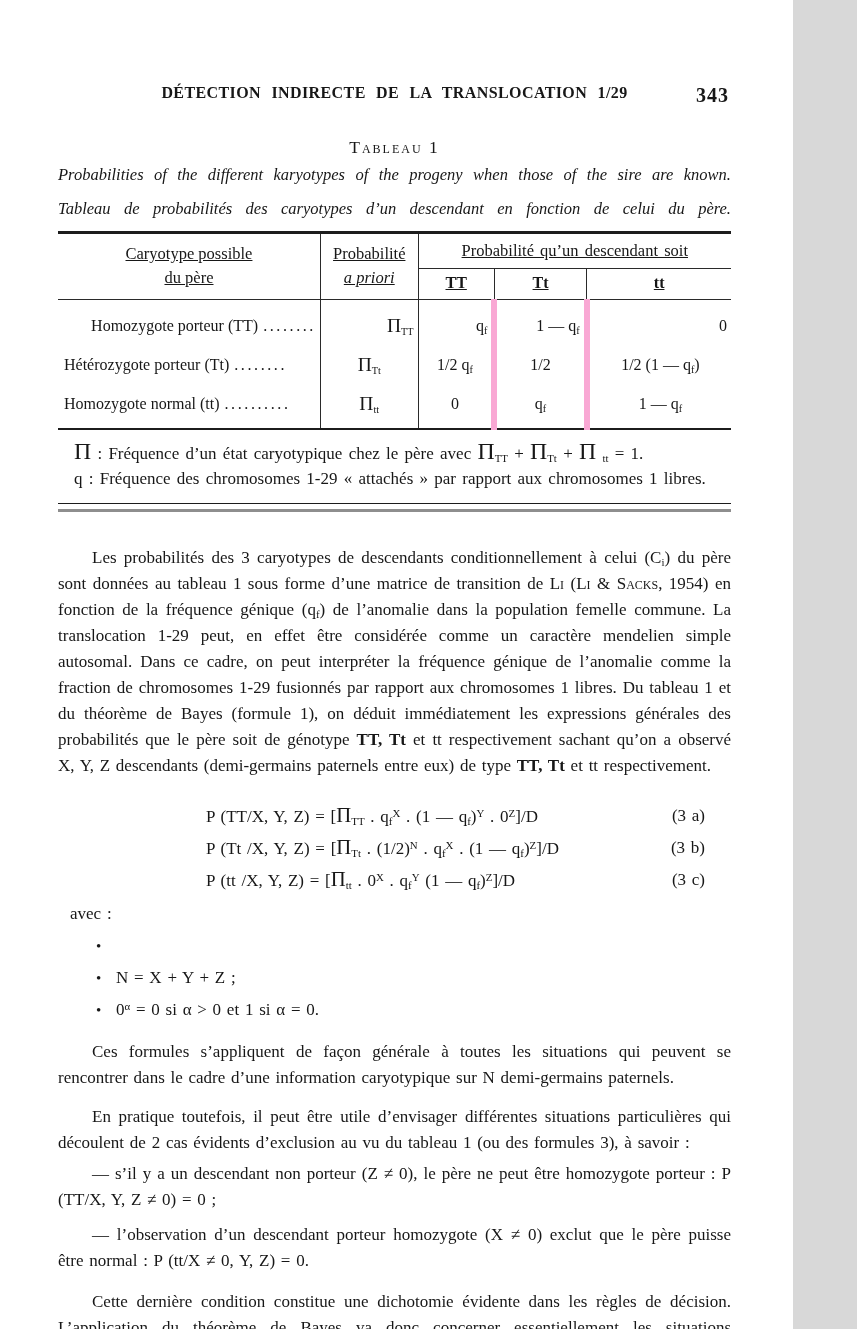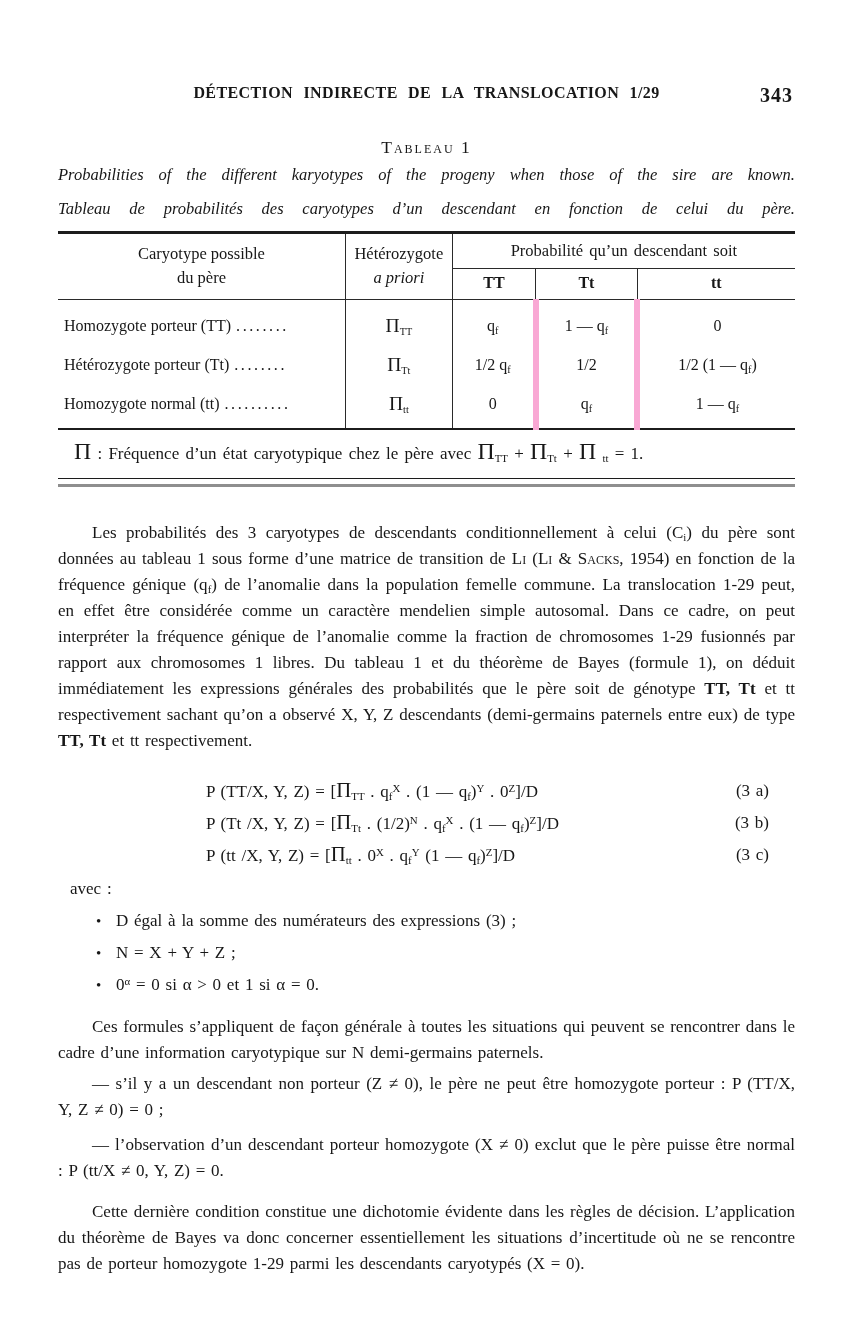--- a/index.html
+++ b/index.html
@@ -1,46 +1,46 @@
 <!DOCTYPE html>
 <html lang="fr"><head>
 <meta charset="utf-8">
 <style>
   html,body{margin:0;padding:0;background:#d8d8d8;}
   .page{
-    width:857px;height:1329px;background:#ffffff;position:relative;
+    width:793px;height:1329px;background:#ffffff;position:relative;
     box-sizing:border-box;padding:84px 62px 0 58px;
     font-family:"Liberation Serif","DejaVu Serif",serif;
     color:#171717;overflow:hidden;
   }
   
   .running-head{position:relative;text-align:center;height:22px;}
   .rh-title{font-weight:700;font-size:16px;letter-spacing:.4px;word-spacing:6px;}
   .rh-page{position:absolute;right:2px;top:0;font-weight:700;font-size:20px;letter-spacing:1px;}
   
   .table-label{text-align:center;margin-top:31px;font-variant:small-caps;font-size:17.5px;letter-spacing:2px;}
   .caption{font-style:italic;font-size:16.5px;line-height:27px;word-spacing:4px;
            text-align:center;text-align-last:justify;margin-top:3px;}
   .caption-fr{margin-top:7px;}
   
   .ktable-wrap{margin-top:9px;border-top:3px solid #1c1c1c;}
   table.ktable{width:100%;border-collapse:collapse;font-size:16px;border-bottom:2.5px solid #1c1c1c;}
-  .ktable th{font-weight:400;}
+  .ktable th{font-weight:400;text-decoration:underline;}
   .ktable .h-c1{width:39%;border-right:1px solid #2a2a2a;border-bottom:1px solid #2a2a2a;
                 text-align:center;line-height:24px;padding:8px 4px 9px 4px;font-size:16.5px;}
   .ktable .h-c2{width:14.5%;border-right:1px solid #2a2a2a;border-bottom:1px solid #2a2a2a;
                 text-align:center;line-height:24px;padding:8px 2px 9px 2px;font-size:16.5px;}
   .ktable .h-group{border-bottom:1px solid #2a2a2a;text-align:center;padding:7px 2px 6px 2px;font-size:16.5px;word-spacing:2px;}
   .ktable .sh{border-bottom:1px solid #2a2a2a;text-align:center;padding:5px 2px 7px 2px;font-weight:700;font-size:16px;}
   .ktable .sh1,.ktable .sh2{border-right:1px solid #2a2a2a;}
   .ktable td{padding:9px 4px 8px 4px;text-align:center;vertical-align:middle;}
   .ktable td.rowlabel{text-align:left;padding-left:6px;border-right:1px solid #2a2a2a;white-space:nowrap;}
   .ktable td.prior{border-right:1px solid #2a2a2a;}
   .ktable td.v1,.ktable td.v2{border-right:6px solid #f9a8d4;}
-  .ktable tbody tr:first-child td{padding-top:15px;}
+  .ktable tbody tr:first-child td{padding-top:15px;text-align:right;}
   .ktable tbody tr:last-child td{padding-bottom:13px;}
   .leader{letter-spacing:2.6px;margin-left:5px;}
   .pi{font-size:1.22em;}
   sub{font-size:.64em;vertical-align:-.3em;line-height:0;}
   sup{font-size:.64em;vertical-align:.5em;line-height:0;}
   .footnotes{border-bottom:1.5px solid #1c1c1c;padding:9px 4px 12px 16px;font-size:17px;line-height:25px;}
   .fn{word-spacing:2px;}
   .fn .pi{font-size:1.4em;}
   .gray-rule{height:5px;border-bottom:3px solid #8e8e8e;}
   
@@ -78,21 +78,21 @@
 
   <div class="ktable-wrap">
     <table class="ktable">
       <thead>
         <tr>
           <th class="h-c1" rowspan="2">
             <span>Caryotype possible</span><br>
             <span>du père</span>
           </th>
           <th class="h-c2" rowspan="2">
-            <span>Hétérozygote</span><br>
+            <span>Probabilité</span><br>
             <i>a priori</i>
           </th>
           <th class="h-group" colspan="3">Probabilité qu’un descendant soit</th>
         </tr>
         <tr>
           <th class="sh sh1">TT</th>
           <th class="sh sh2">Tt</th>
           <th class="sh sh3">tt</th>
         </tr>
       </thead>
@@ -115,20 +115,21 @@
           <td class="rowlabel"><span>Homozygote normal (tt)</span><span class="leader">..........</span></td>
           <td class="prior"><span class="pi">Π</span><sub>tt</sub></td>
           <td class="v1">0</td>
           <td class="v2">q<sub>f</sub></td>
           <td>1 — q<sub>f</sub></td>
         </tr>
       </tbody>
     </table>
     <div class="footnotes">
       <div class="fn"><span class="pi">Π</span> : Fréquence d’un état caryotypique chez le père avec <span class="pi">Π</span><sub>TT</sub> + <span class="pi">Π</span><sub>Tt</sub> + <span class="pi">Π</span> <sub>tt</sub> = 1.</div>
+      <div class="fn">q : Fréquence des chromosomes 1-29 « attachés » par rapport aux chromosomes 1 libres.</div>
     </div>
     <div class="gray-rule"></div>
   </div>
 
   <div class="body-text">
 
     <p class="para indent">Les probabilités des 3 caryotypes de descendants conditionnellement à celui (C<sub>i</sub>) du père sont données au tableau 1 sous forme d’une matrice de transition de <span class="sc">Li</span> (<span class="sc">Li</span> &amp; <span class="sc">Sacks</span>, 1954) en fonction de la fréquence génique (q<sub>f</sub>) de l’anomalie dans la population femelle commune. La translocation 1-29 peut, en effet être considérée comme un caractère mendelien simple autosomal. Dans ce cadre, on peut interpréter la fréquence génique de l’anomalie comme la fraction de chromosomes 1-29 fusionnés par rapport aux chromosomes 1 libres. Du tableau 1 et du théorème de Bayes (formule 1), on déduit immédiatement les expressions générales des probabilités que le père soit de génotype <b>TT, Tt</b> et tt respectivement sachant qu’on a observé X, Y, Z descendants (demi-germains paternels entre eux) de type <b>TT, Tt</b> et tt respectivement.</p>
 
     <div class="equations">
       <div class="eq">
@@ -143,34 +144,34 @@
         <span class="eq-body">P (tt  /X, Y, Z) = [<span class="pi">Π</span><sub>tt</sub> . 0<sup>X</sup> . q<sub>f</sub><sup>Y</sup> (1 — q<sub>f</sub>)<sup>Z</sup>]/D</span>
         <span class="eq-num">(3 c)</span>
       </div>
     </div>
 
     <p class="para avec">avec :</p>
 
     <ul class="bullets">
       <li>
         <span class="bullet-glyph">•</span>
-        <span>D égal à la somme des numérateurs des expressions (3) ;</span>
       </li>
       <li>
         <span class="bullet-glyph">•</span>
         <span>N = X + Y + Z ;</span>
       </li>
       <li>
         <span class="bullet-glyph">•</span>
         <span>0<sup>α</sup> = 0 si α &gt; 0 et 1 si α = 0.</span>
       </li>
     </ul>
 
     <p class="para indent p2">Ces formules s’appliquent de façon générale à toutes les situations qui peuvent se rencontrer dans le cadre d’une information caryotypique sur N demi-germains paternels.</p>
 
+    <p class="para indent p3">En pratique toutefois, il peut être utile d’envisager différentes situations particulières qui découlent de 2 cas évidents d’exclusion au vu du tableau 1 (ou des formules 3), à savoir :</p>
 
     <p class="para indent dash">— s’il y a un descendant non porteur (Z ≠ 0), le père ne peut être homozygote porteur : P (TT/X, Y, Z ≠ 0) = 0 ;</p>
     <p class="para indent dash">— l’observation d’un descendant porteur homozygote (X ≠ 0) exclut que le père puisse être normal : P (tt/X ≠ 0, Y, Z) = 0.</p>
 
     <p class="para indent p4">Cette dernière condition constitue une dichotomie évidente dans les règles de décision. L’application du théorème de Bayes va donc concerner essentiellement les situations d’incertitude où ne se rencontre pas de porteur homozygote 1-29 parmi les descendants caryotypés (X = 0).</p>
 
   </div>
 
 </div>
 

